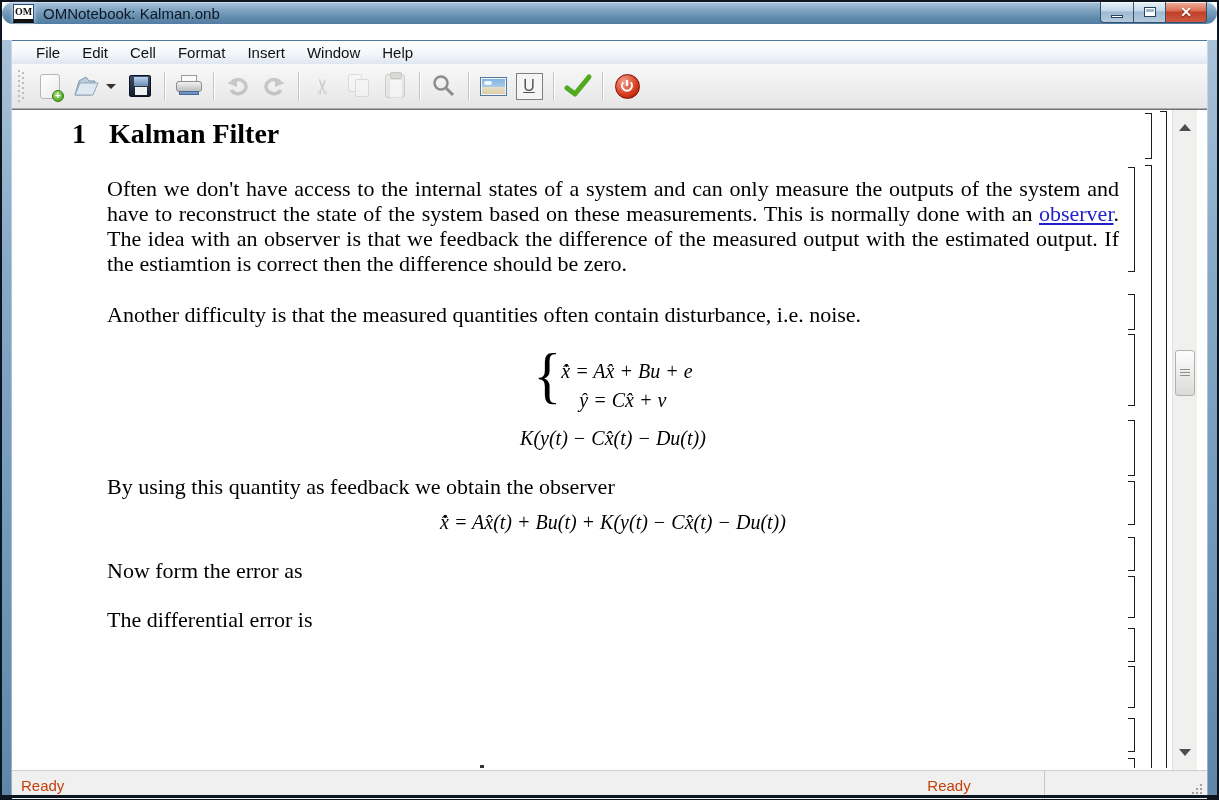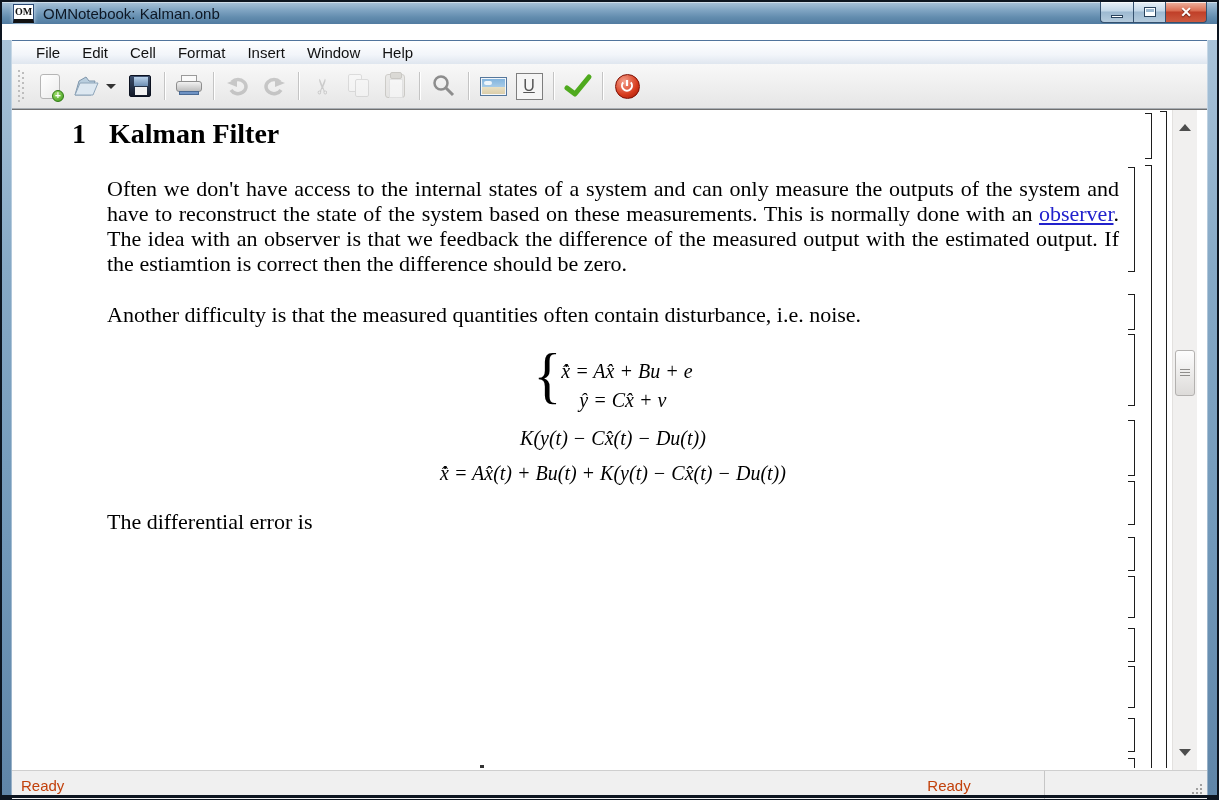--- a/index.html
+++ b/index.html
@@ -6,21 +6,21 @@
   html,body { width:1219px; height:800px; overflow:hidden; background:#000; }
   body { font-family:"Liberation Sans", sans-serif; }
 
   .window { position:relative; width:1219px; height:800px;
     background:#fff; border:2px solid #0d1520; }
 
   
   .titlebar { position:relative; height:22px;
     background:linear-gradient(to bottom,#aac4da 0%,#82a6c4 35%,#628cae 70%,#527ca1 100%);
     display:flex; align-items:center; padding-left:11px;
-    box-shadow:inset 0 1px 0 rgba(255,255,255,.45); }
+    box-shadow:inset 0 1px 0 rgba(255,255,255,.45);border-radius:19px; }
   .app-icon { width:21px; height:19px; background:#fff; border:1px solid #2b4a75;
     box-shadow:0 0 4px #d6e6f4; display:flex; align-items:center; justify-content:center;
     font-family:"Liberation Serif",serif; font-weight:bold; font-size:10px; color:#111;
     border-bottom:4px solid #111; }
   .title-text { margin-left:9px; font-size:15px; color:#0d1724; }
 
   .win-controls { position:absolute; top:0; right:10px; display:flex; }
   .win-btn { height:21px; border:1px solid #35516f; border-top:none;
     display:flex; align-items:center; justify-content:center;
     background:linear-gradient(to bottom,#e9f1f8 0%,#c2d6e7 45%,#9db9d1 50%,#b5cbdd 100%);
@@ -288,23 +288,25 @@
           <span class="brace">{</span>
           <div class="eq-lines">
             <div class="l1">x̂̇ = Ax̂ + Bu + e</div>
             <div class="l2">ŷ = Cx̂ + v</div>
           </div>
         </div>
 
 
         <div class="eq">K(y(t) − Cx̂(t) − Du(t))</div>
 
+        <p class="para tight">By using this quantity as feedback we obtain the observer</p>
 
         <div class="eq">x̂̇ = Ax̂(t) + Bu(t) + K(y(t) − Cx̂(t) − Du(t))</div>
 
+        <p class="para tight">Now form the error as</p>
 
 
         <p class="para tight">The differential error is</p>
       </div>
 
       <div class="partial-eq-dot" style="left:468px; top:655px;"></div>
 
       <div id="bracket-layer">
           <div class="bracket noclose" style="left: 1164px; top: 1px; height: 657px;"></div>
           <div class="bracket noclose" style="left: 1148px; top: 1px; height: 657px;"></div>

